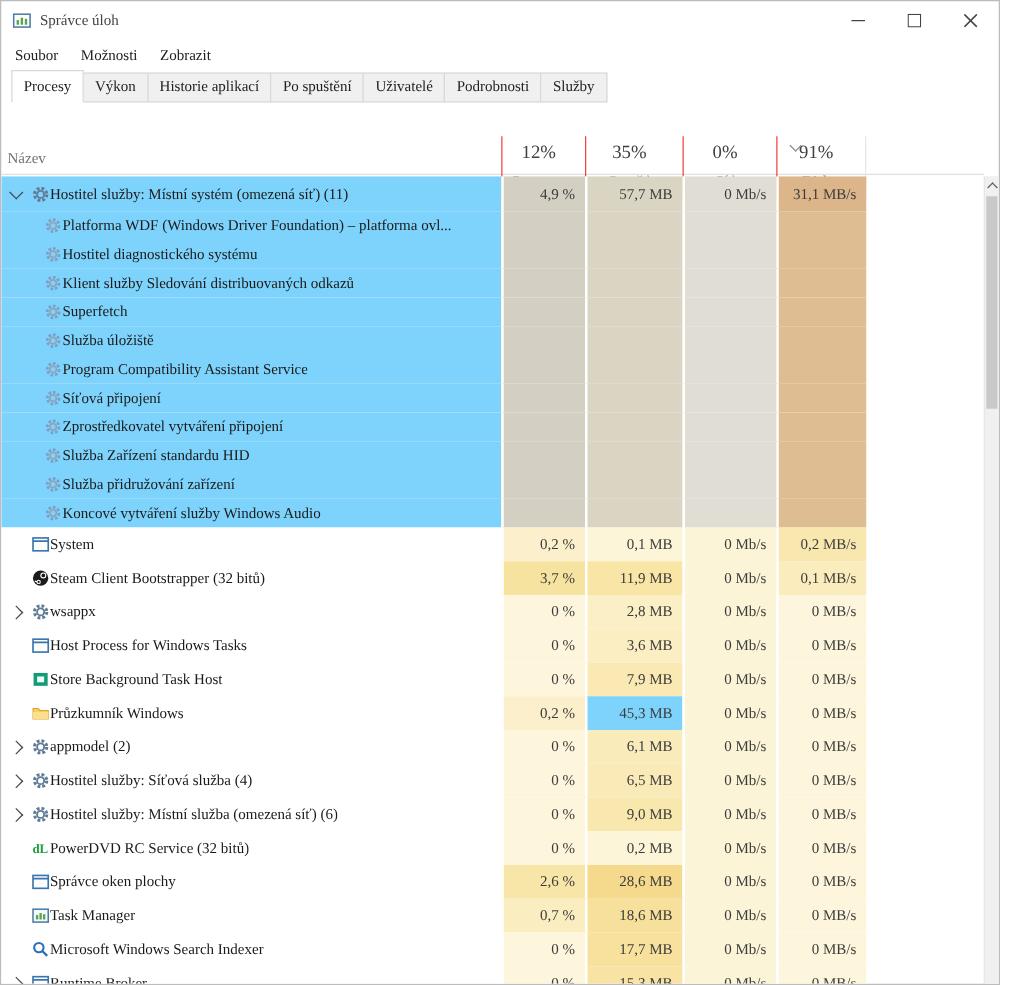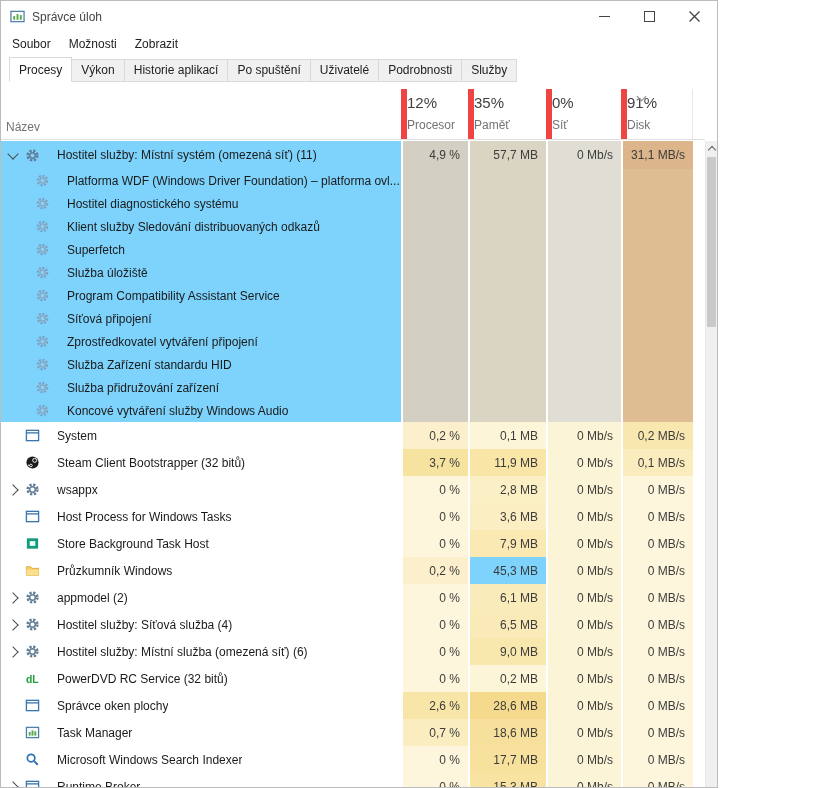--- a/index.html
+++ b/index.html
@@ -1,17 +1,17 @@
 <!DOCTYPE html>
 <html><head>
 <meta charset="utf-8">
 <style>
   html,body{margin:0;padding:0;background:#ffffff;}
   body{width:822px;height:788px;font-family:"Liberation Sans",sans-serif;overflow:hidden;}
-  .window{position:relative;width:718px;height:788px;background:#fff;border:1px solid #bcbcbc;box-sizing:border-box;overflow:hidden;font-size:12px;color:#222;}
+  .window{position:relative;width:800px;height:788px;background:#fff;border:1px solid #bcbcbc;box-sizing:border-box;overflow:hidden;font-size:12px;color:#222;font-family:Liberation Serif, serif;}
 
   
   .titlebar{height:31px;display:flex;align-items:center;padding-left:9px;}
   .app-icon{width:15px;height:15px;margin-right:7px;display:flex;}
   .title-text{font-size:12px;color:#444;}
   .win-controls{margin-left:auto;display:flex;height:31px;}
   .win-btn{width:45px;height:31px;display:flex;align-items:center;justify-content:center;}
 
   
   .menubar{height:24px;display:flex;align-items:center;padding-left:2px;}
@@ -19,40 +19,40 @@
 
   
   .tabstrip{height:26px;display:flex;align-items:flex-end;padding-left:8px;}
   .tab{border:1px solid #d9d9d9;background:#f0f0f0;padding:3px 9px 4px;margin-right:-1px;font-size:12px;color:#222;white-space:nowrap;}
   .tab.active{background:#fff;border-bottom-color:#fff;padding-top:5px;position:relative;z-index:2;}
 
   
   .header{position:absolute;top:88px;left:0;right:12px;height:51px;border-bottom:1px solid #e0e0e0;box-sizing:border-box;}
   .name-header{position:absolute;left:5px;bottom:5px;color:#737373;font-size:12px;}
   .value-cols{position:absolute;top:0;left:400px;height:100%;display:flex;}
-  .vcol{box-sizing:border-box;height:100%;border-left:6px solid #ef4444;text-align:left;padding:5px 8px 0 0;position:relative;}
+  .vcol{box-sizing:border-box;height:100%;border-left:1px solid #ef4444;text-align:center;padding:5px 8px 0 0;position:relative;margin-top:20px;}
   .vcol:last-child{border-right:1px solid #e7e7e7;}
   .vcol .pct{display:block;font-size:15px;color:#404040;}
   .vcol .lbl{display:block;margin-top:7px;font-size:12px;color:#737373;}
   .sort-caret{position:absolute;top:4px;left:11px;width:6px;height:6px;border-right:1.3px solid #8a8a8a;border-bottom:1.3px solid #8a8a8a;transform:rotate(45deg);}
 
   
   .list{position:absolute;top:140px;left:0;right:12px;bottom:0;overflow:hidden;}
   .row{display:flex;align-items:stretch;}
   .row.group{height:28px;}
   .row.child{height:23px;}
   .row.item{height:27px;}
   .namec{width:400px;display:flex;align-items:center;box-sizing:border-box;background:#fff;}
   .row.selected .namec{background:#7dd3fc;}
   .expander{width:24px;display:flex;align-items:center;justify-content:center;flex:none;}
   .chev{width:7px;height:7px;border-right:1.4px solid #4a4a4a;border-bottom:1.4px solid #4a4a4a;}
   .chev.expanded{transform:rotate(45deg);margin-top:-3px;}
   .chev.collapsed{transform:rotate(-45deg);}
   .child-indent{width:10px;flex:none;}
-  .icon{width:15px;height:15px;margin-right:17px;display:flex;flex:none;}
+  .icon{width:15px;height:15px;margin-right:0;display:flex;flex:none;}
   .icon svg{width:15px;height:15px;}
   .label{white-space:nowrap;overflow:hidden;color:#1a1a1a;font-size:12px;}
   .cell{box-sizing:border-box;display:flex;align-items:center;justify-content:flex-end;padding-right:8px;border-left:2px solid #fff;font-size:12px;color:#3c3c3c;flex:none;}
 
   
   .scrollbar{position:absolute;top:140px;right:0;width:12px;bottom:0;background:#f0f0f0;border-left:1px solid #e6e6e6;box-sizing:border-box;}
   .sb-up{height:14px;display:flex;align-items:center;justify-content:center;}
   .sb-up .chev{width:5px;height:5px;border-color:#606060;transform:rotate(-135deg);margin-top:3px;}
   .sb-thumb{position:absolute;top:16px;left:1px;right:1px;height:170px;background:#c9c9c9;}
 </style>

